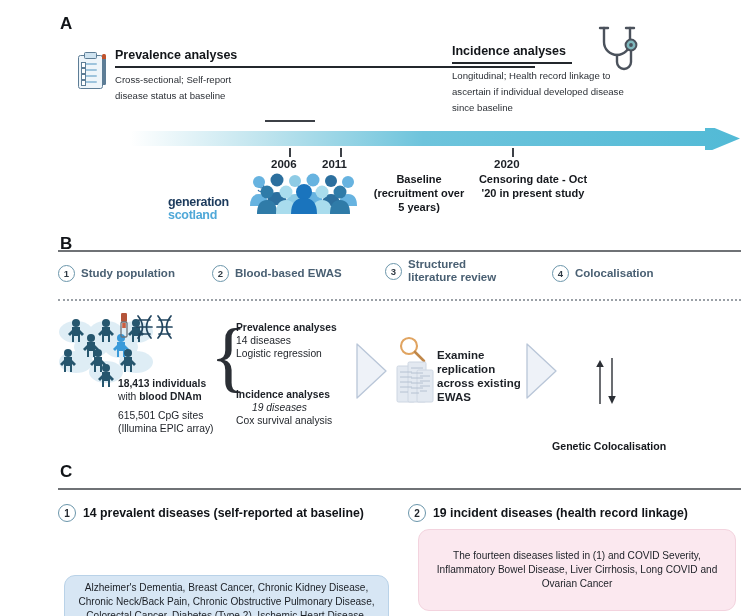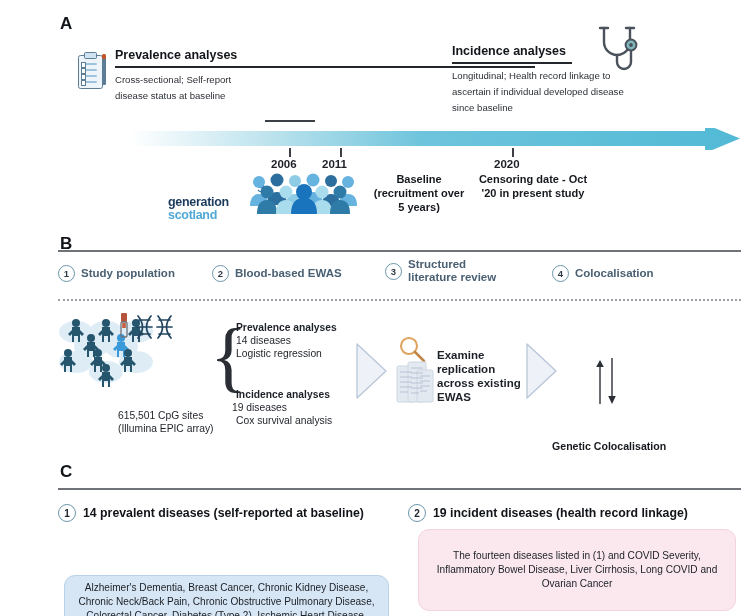--- a/index.html
+++ b/index.html
@@ -329,31 +329,35 @@
         <path d="M3 2 q9 11 0 22"></path>
         <path d="M16 2 q-9 11 0 22"></path>
         <path d="M23 2 q9 11 0 22"></path>
         <path d="M36 2 q-9 11 0 22"></path>
         <path d="M4 6 L15 6 M2 13 L17 13 M4 20 L15 20"></path>
         <path d="M24 6 L35 6 M22 13 L37 13 M24 20 L35 20"></path>
       </g>
     </svg>
   </div>
 
+  <div class="b-text" style="left:118px;top:145px;width:120px;">
+    <span style="font-weight:bold;">18,413 individuals</span><br>
+    <span>with </span><span style="font-weight:bold;">blood DNAm</span>
+  </div>
   <div class="b-text" style="left:118px;top:177px;width:125px;">615,501 CpG sites</div>
   <div class="b-text" style="left:118px;top:190px;width:130px;">(Illumina EPIC array)</div>
 
   <div class="brace" style="left:210px;top:86px;">{</div>
 
   <div class="b-text b-head" style="left:236px;top:89px;">Prevalence analyses</div>
   <div class="b-text" style="left:236px;top:102px;">14 diseases</div>
   <div class="b-text" style="left:236px;top:115px;">Logistic regression</div>
 
   <div class="b-text b-head" style="left:236px;top:156px;">Incidence analyses</div>
-  <div class="b-text" style="left:232px;top:169px;">19 diseases</div>
+  <div class="b-text" style="left:252px;top:169px;font-style:italic;">19 diseases</div>
   <div class="b-text" style="left:236px;top:182px;">Cox survival analysis</div>
 
   <div class="chevron" style="left:355px;top:110px;">
     <svg width="34" height="58" viewBox="0 0 34 58">
       <path d="M2 2 L31 29 L2 56 Z" fill="#eef2f8" stroke="#b9c6d8" stroke-width="1.3" stroke-linejoin="round"></path>
     </svg>
   </div>
 
   <div class="magnifier" style="left:398px;top:103px;">
     <svg width="28" height="28" viewBox="0 0 28 28">

